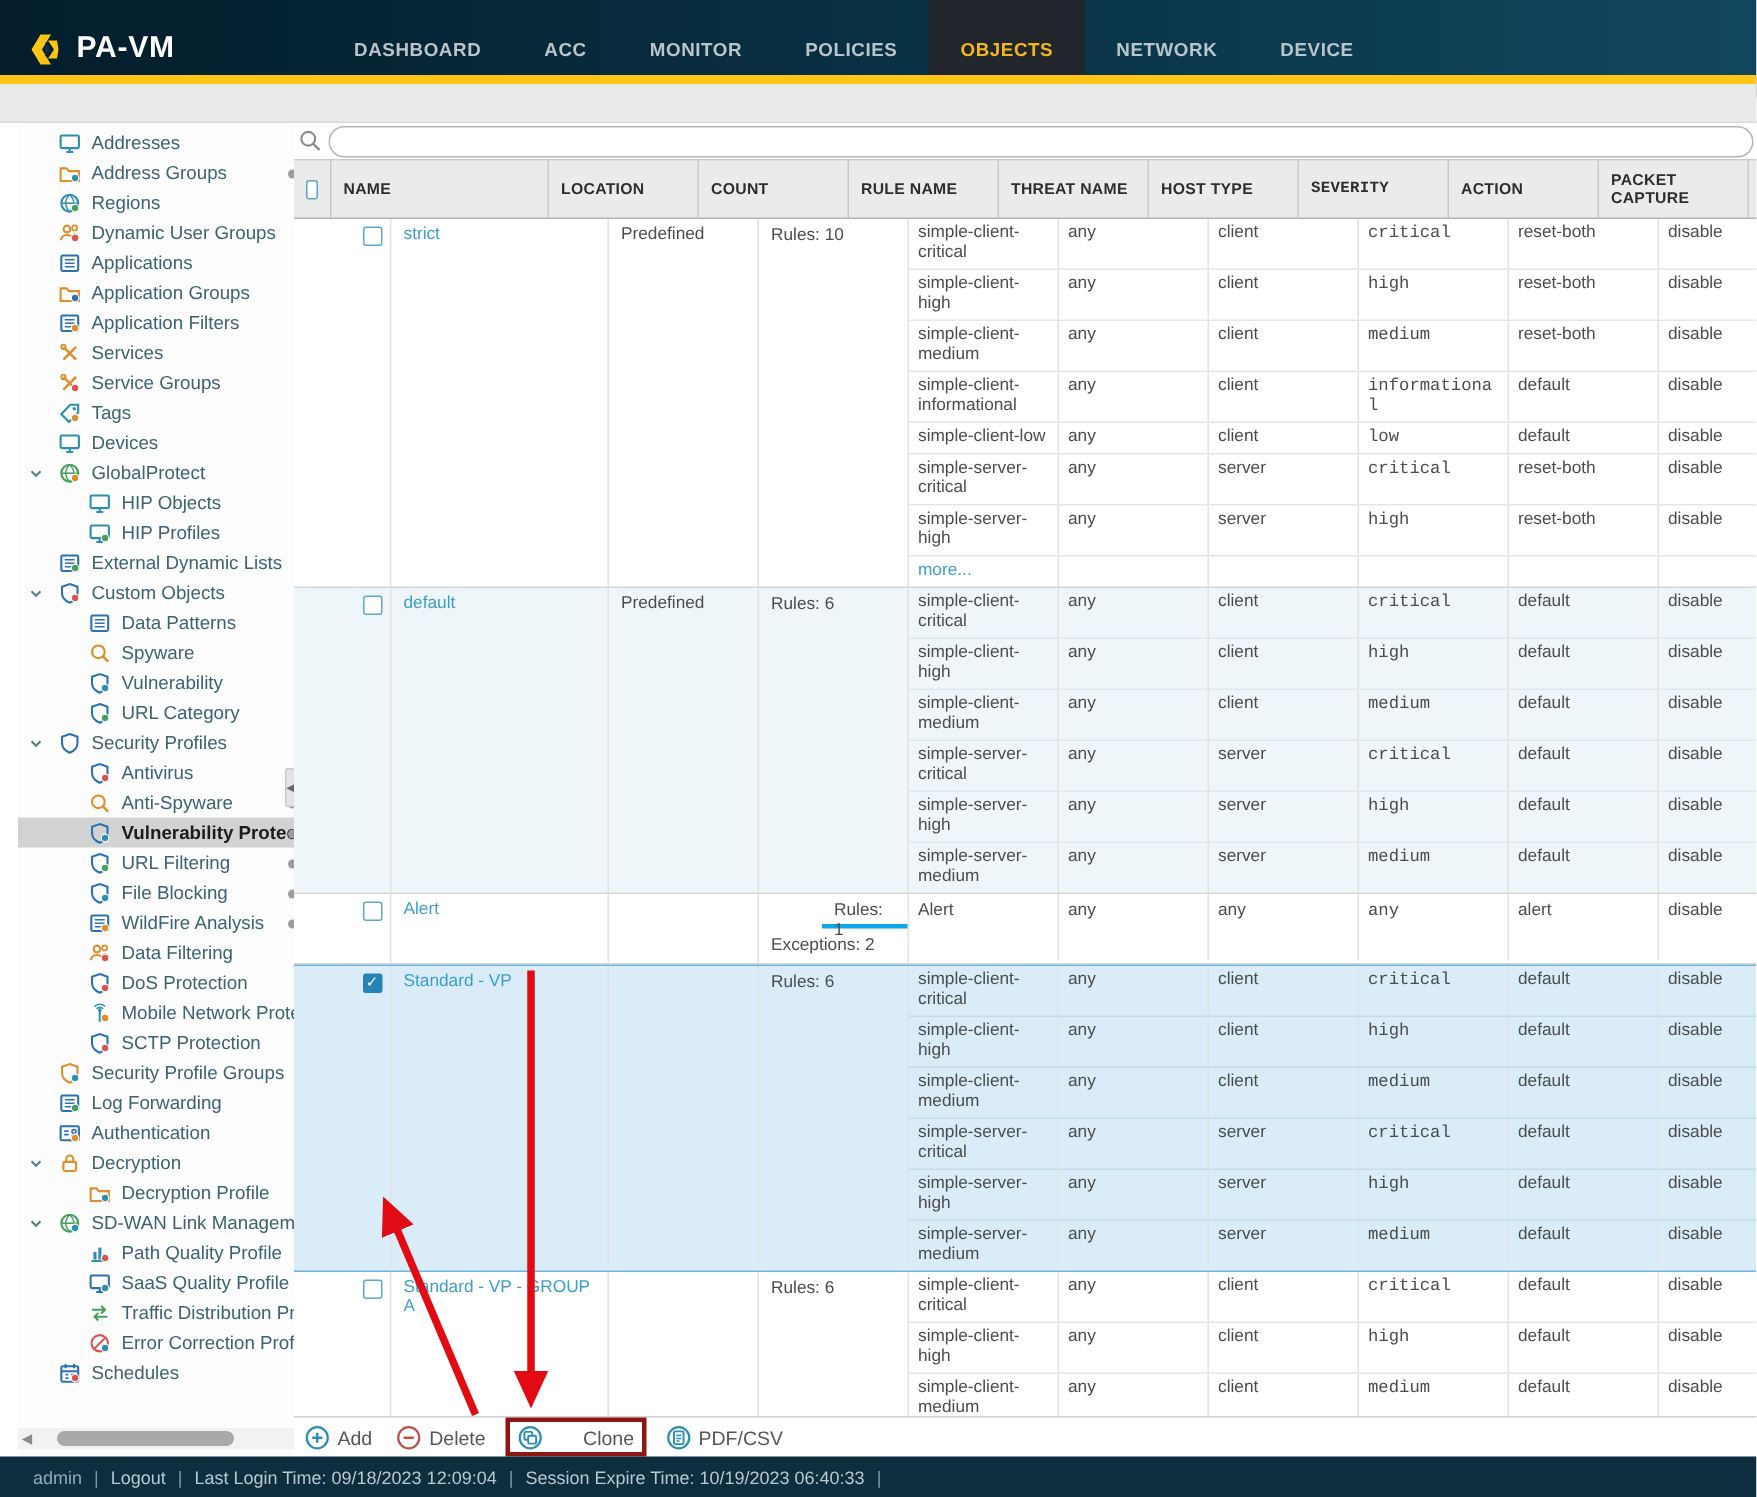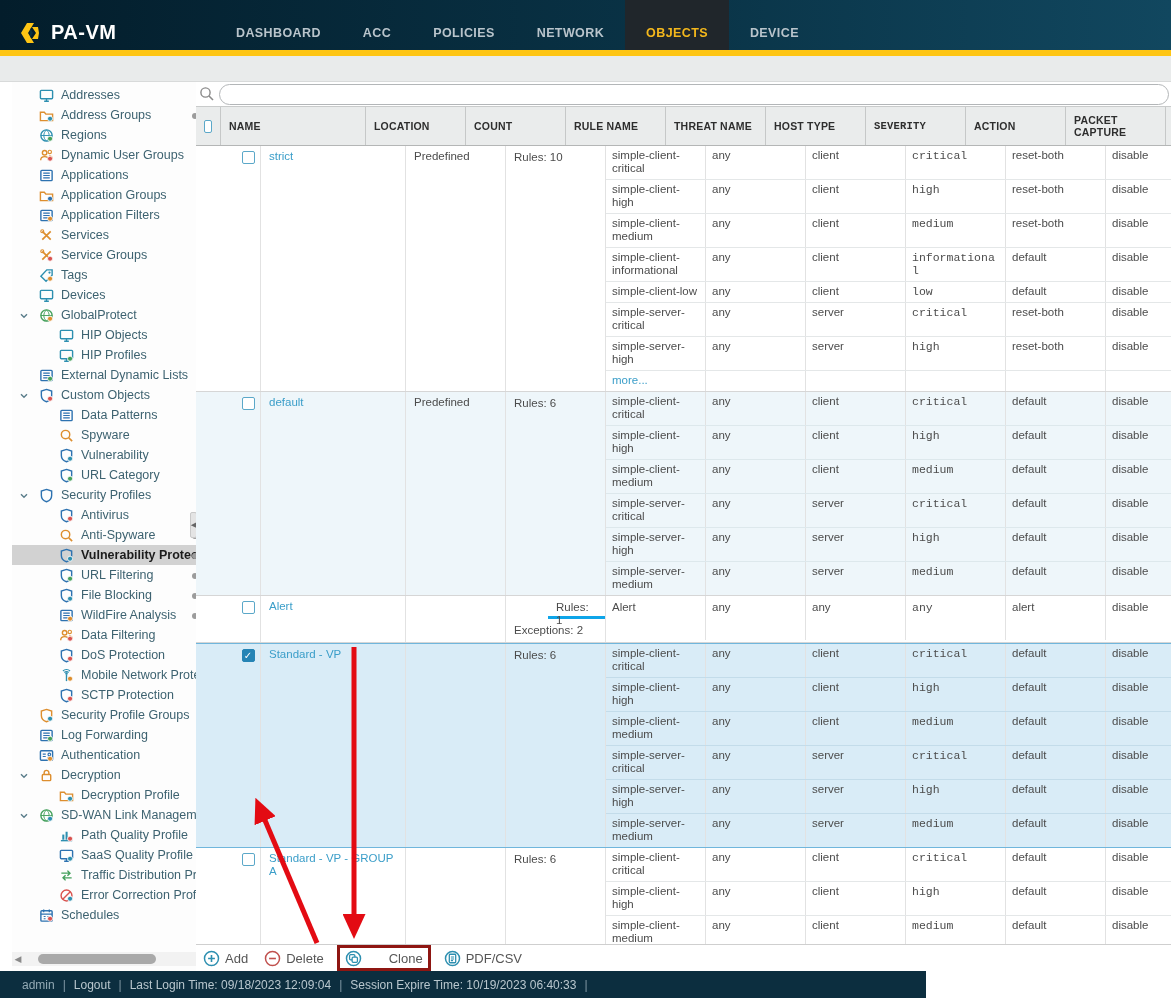--- a/index.html
+++ b/index.html
@@ -77,21 +77,21 @@
     background:#fff; margin-top:1px; }
   .cbx.checked { background:#2584b5; border-color:#2584b5; color:#fff; font-size:10px; line-height:12px; text-align:center; }
 
   
   .toolbar { position:absolute; left:0; bottom:0; width:975px; height:27px; background:#fff;
     border-top:1px solid #cfcfcf; display:flex; align-items:center; padding-left:7px; gap:16px; }
   .tb-btn { display:flex; align-items:center; gap:5px; font-size:13px; color:#565656; cursor:pointer; }
   .tb-btn.boxed { border:3px solid #8e1612; padding:0 5px; margin:0 -3px; height:26px;gap:27px; }
 
   
-  .footer { position:absolute; left:0; top:971px; width:926px; height:27px; background:#0c2e3f;
+  .footer { position:absolute; left:0; top:971px; width:1171px; height:27px; background:#0c2e3f;
     color:#b9c7ce; font-size:12px; display:flex; align-items:center; padding-left:22px; gap:8px; }
   .footer .sep { color:#7f97a3; }
   .footer .user { color:#93aab5; }
   .footer .logout { cursor:pointer; }
 
   .annotations { position:absolute; left:0; top:0; pointer-events:none; z-index:50; }
 </style>
 </head>
 <body>
 
@@ -102,23 +102,24 @@
       <svg width="24" height="24" viewBox="0 0 24 24">
         <path d="M9 2 L16 2 L10 12 L16 22 L9 22 L3 12 Z" fill="#fec514"></path>
         <path d="M14 6 L20 6 L21 12 L20 18 L14 18 L18 12 Z" fill="#fec514"></path>
         <path d="M12 7 L15 12 L12 17 Z" fill="#0a3142"></path>
       </svg>
       <span class="logo-text">PA-VM</span>
     </div>
     <nav class="navtabs" id="nav-tabs">
         <div class="navtab">DASHBOARD</div>
         <div class="navtab">ACC</div>
+        <div class="navtab">MONITOR</div>
         <div class="navtab">POLICIES</div>
+        <div class="navtab active">OBJECTS</div>
         <div class="navtab">NETWORK</div>
-        <div class="navtab active">OBJECTS</div>
         <div class="navtab">DEVICE</div>
       </nav>
   </header>
   <div class="yellow-bar"></div>
   <div class="subband"></div>
 
   <aside class="sidebar">
     <div class="sb-list" id="sidebar-list">
         <div class="sb-item lvl0">
           <span class="ico">

